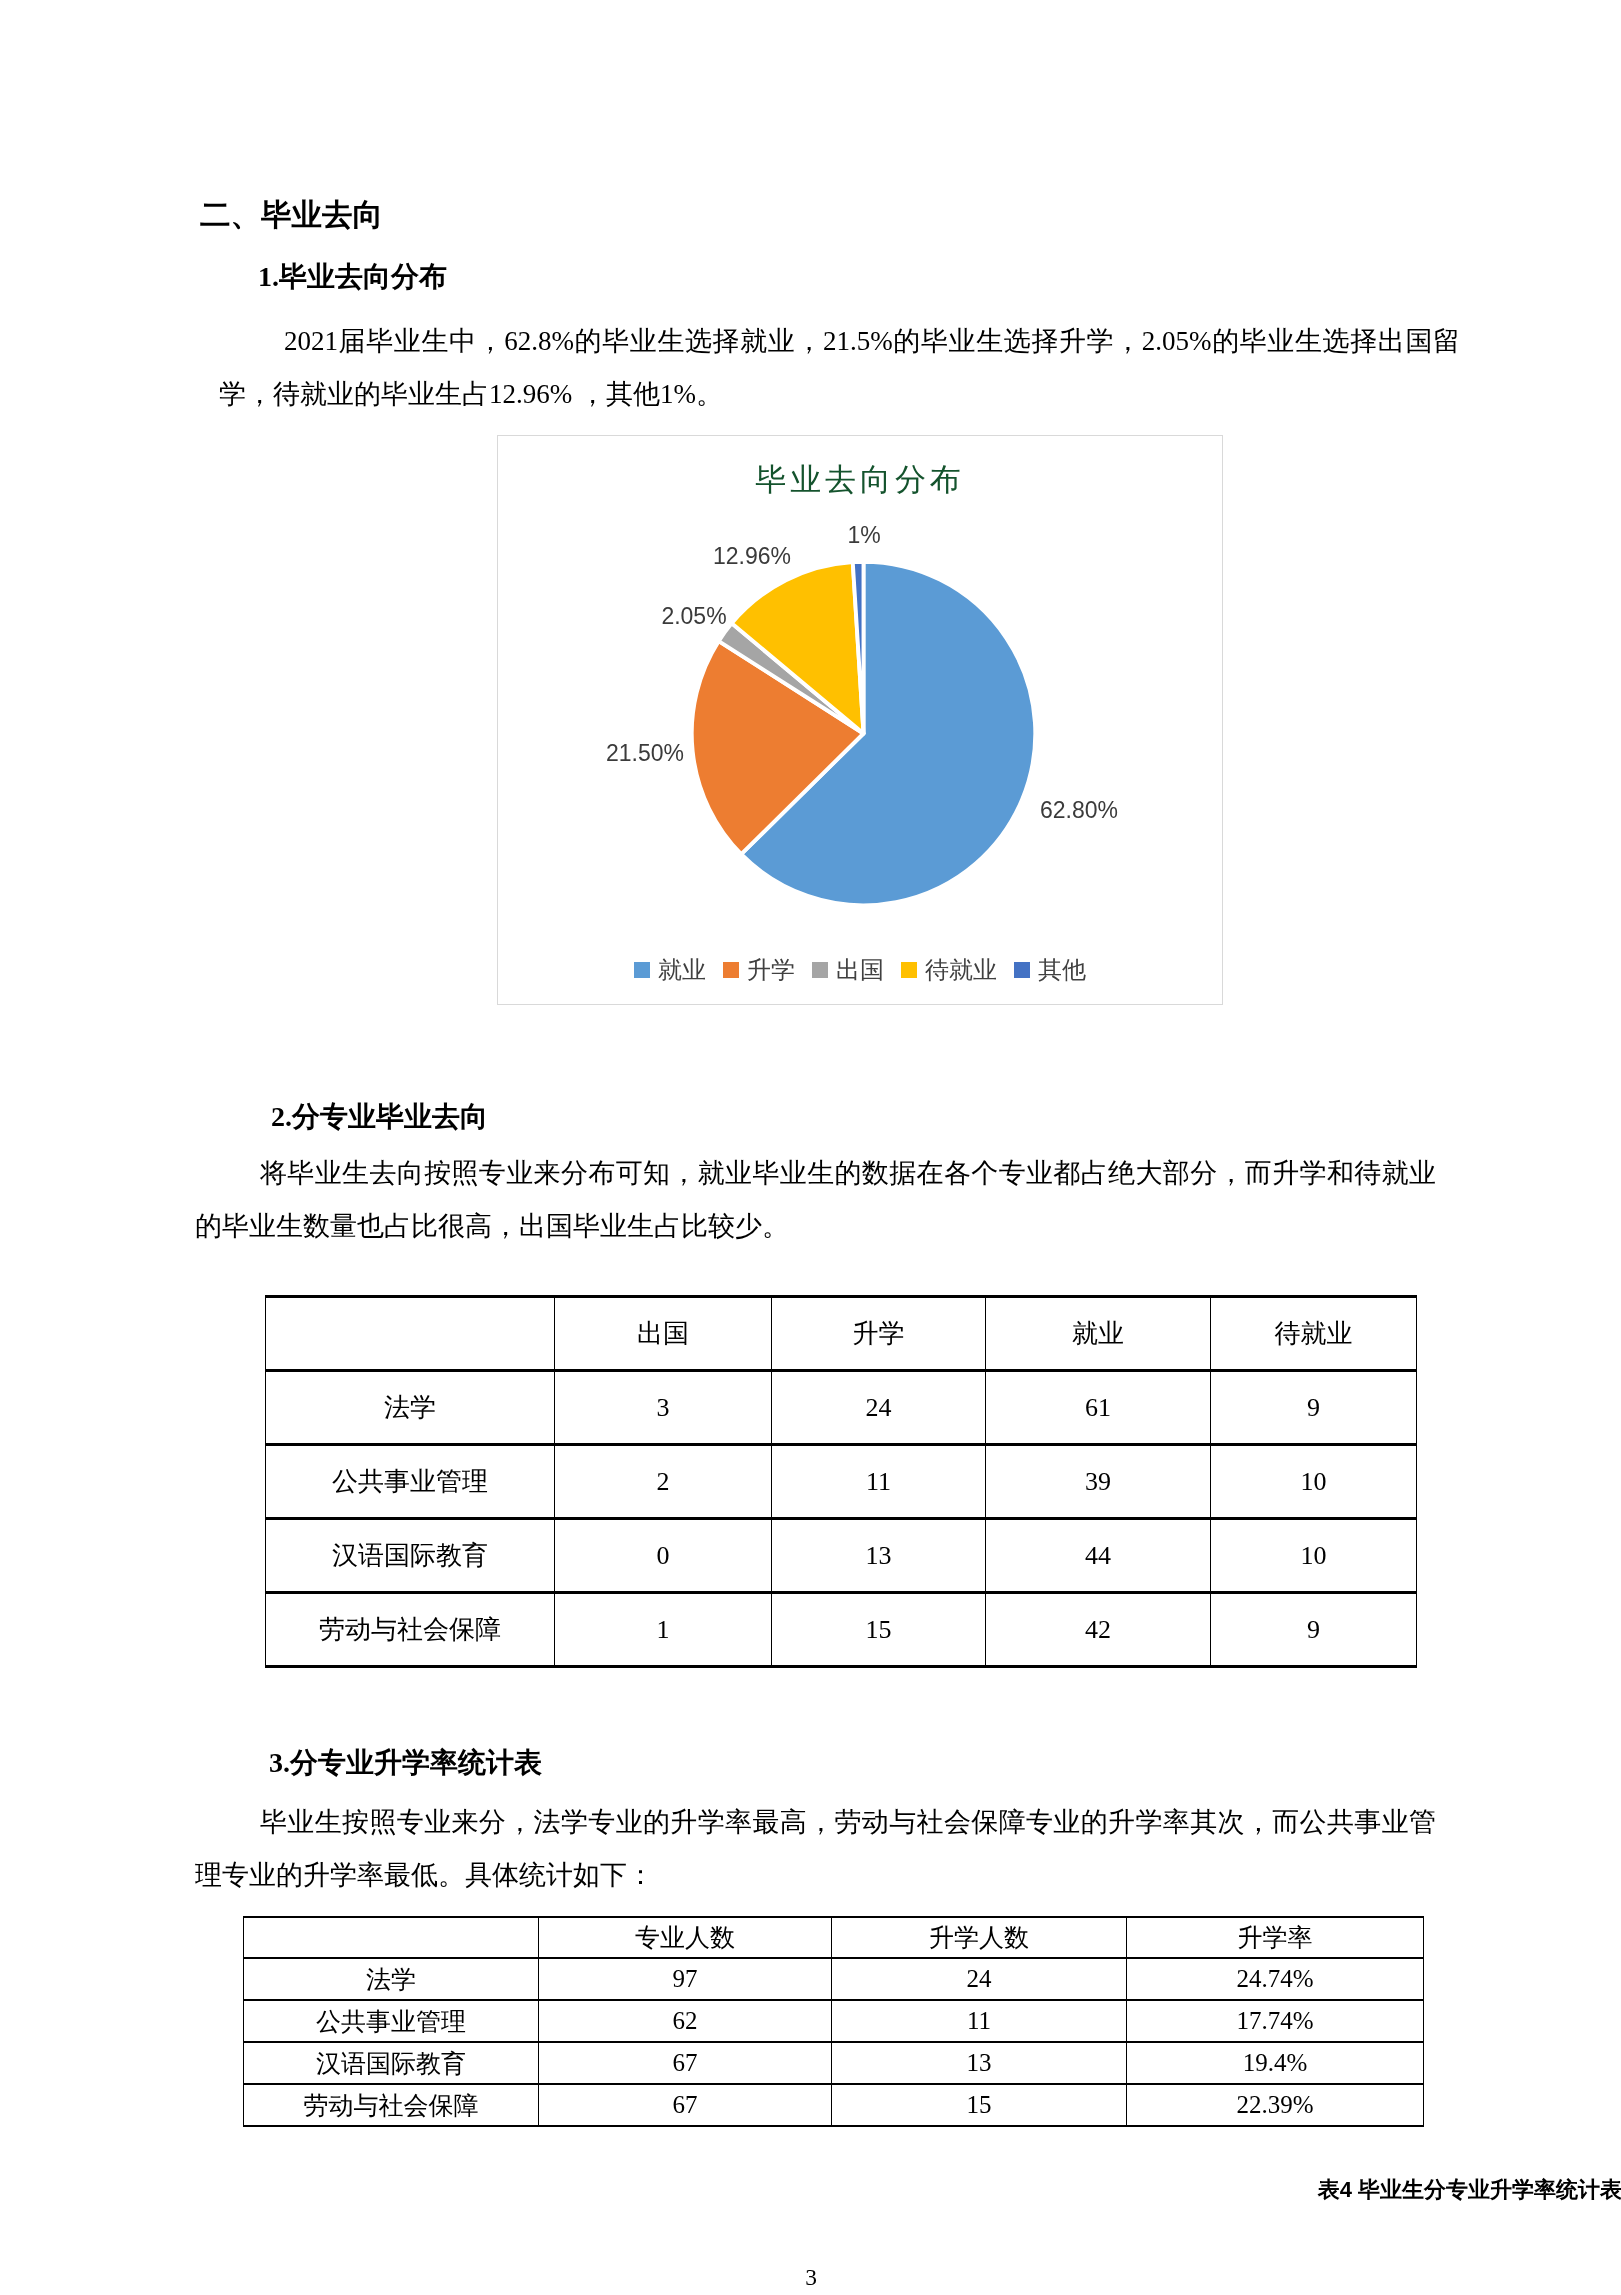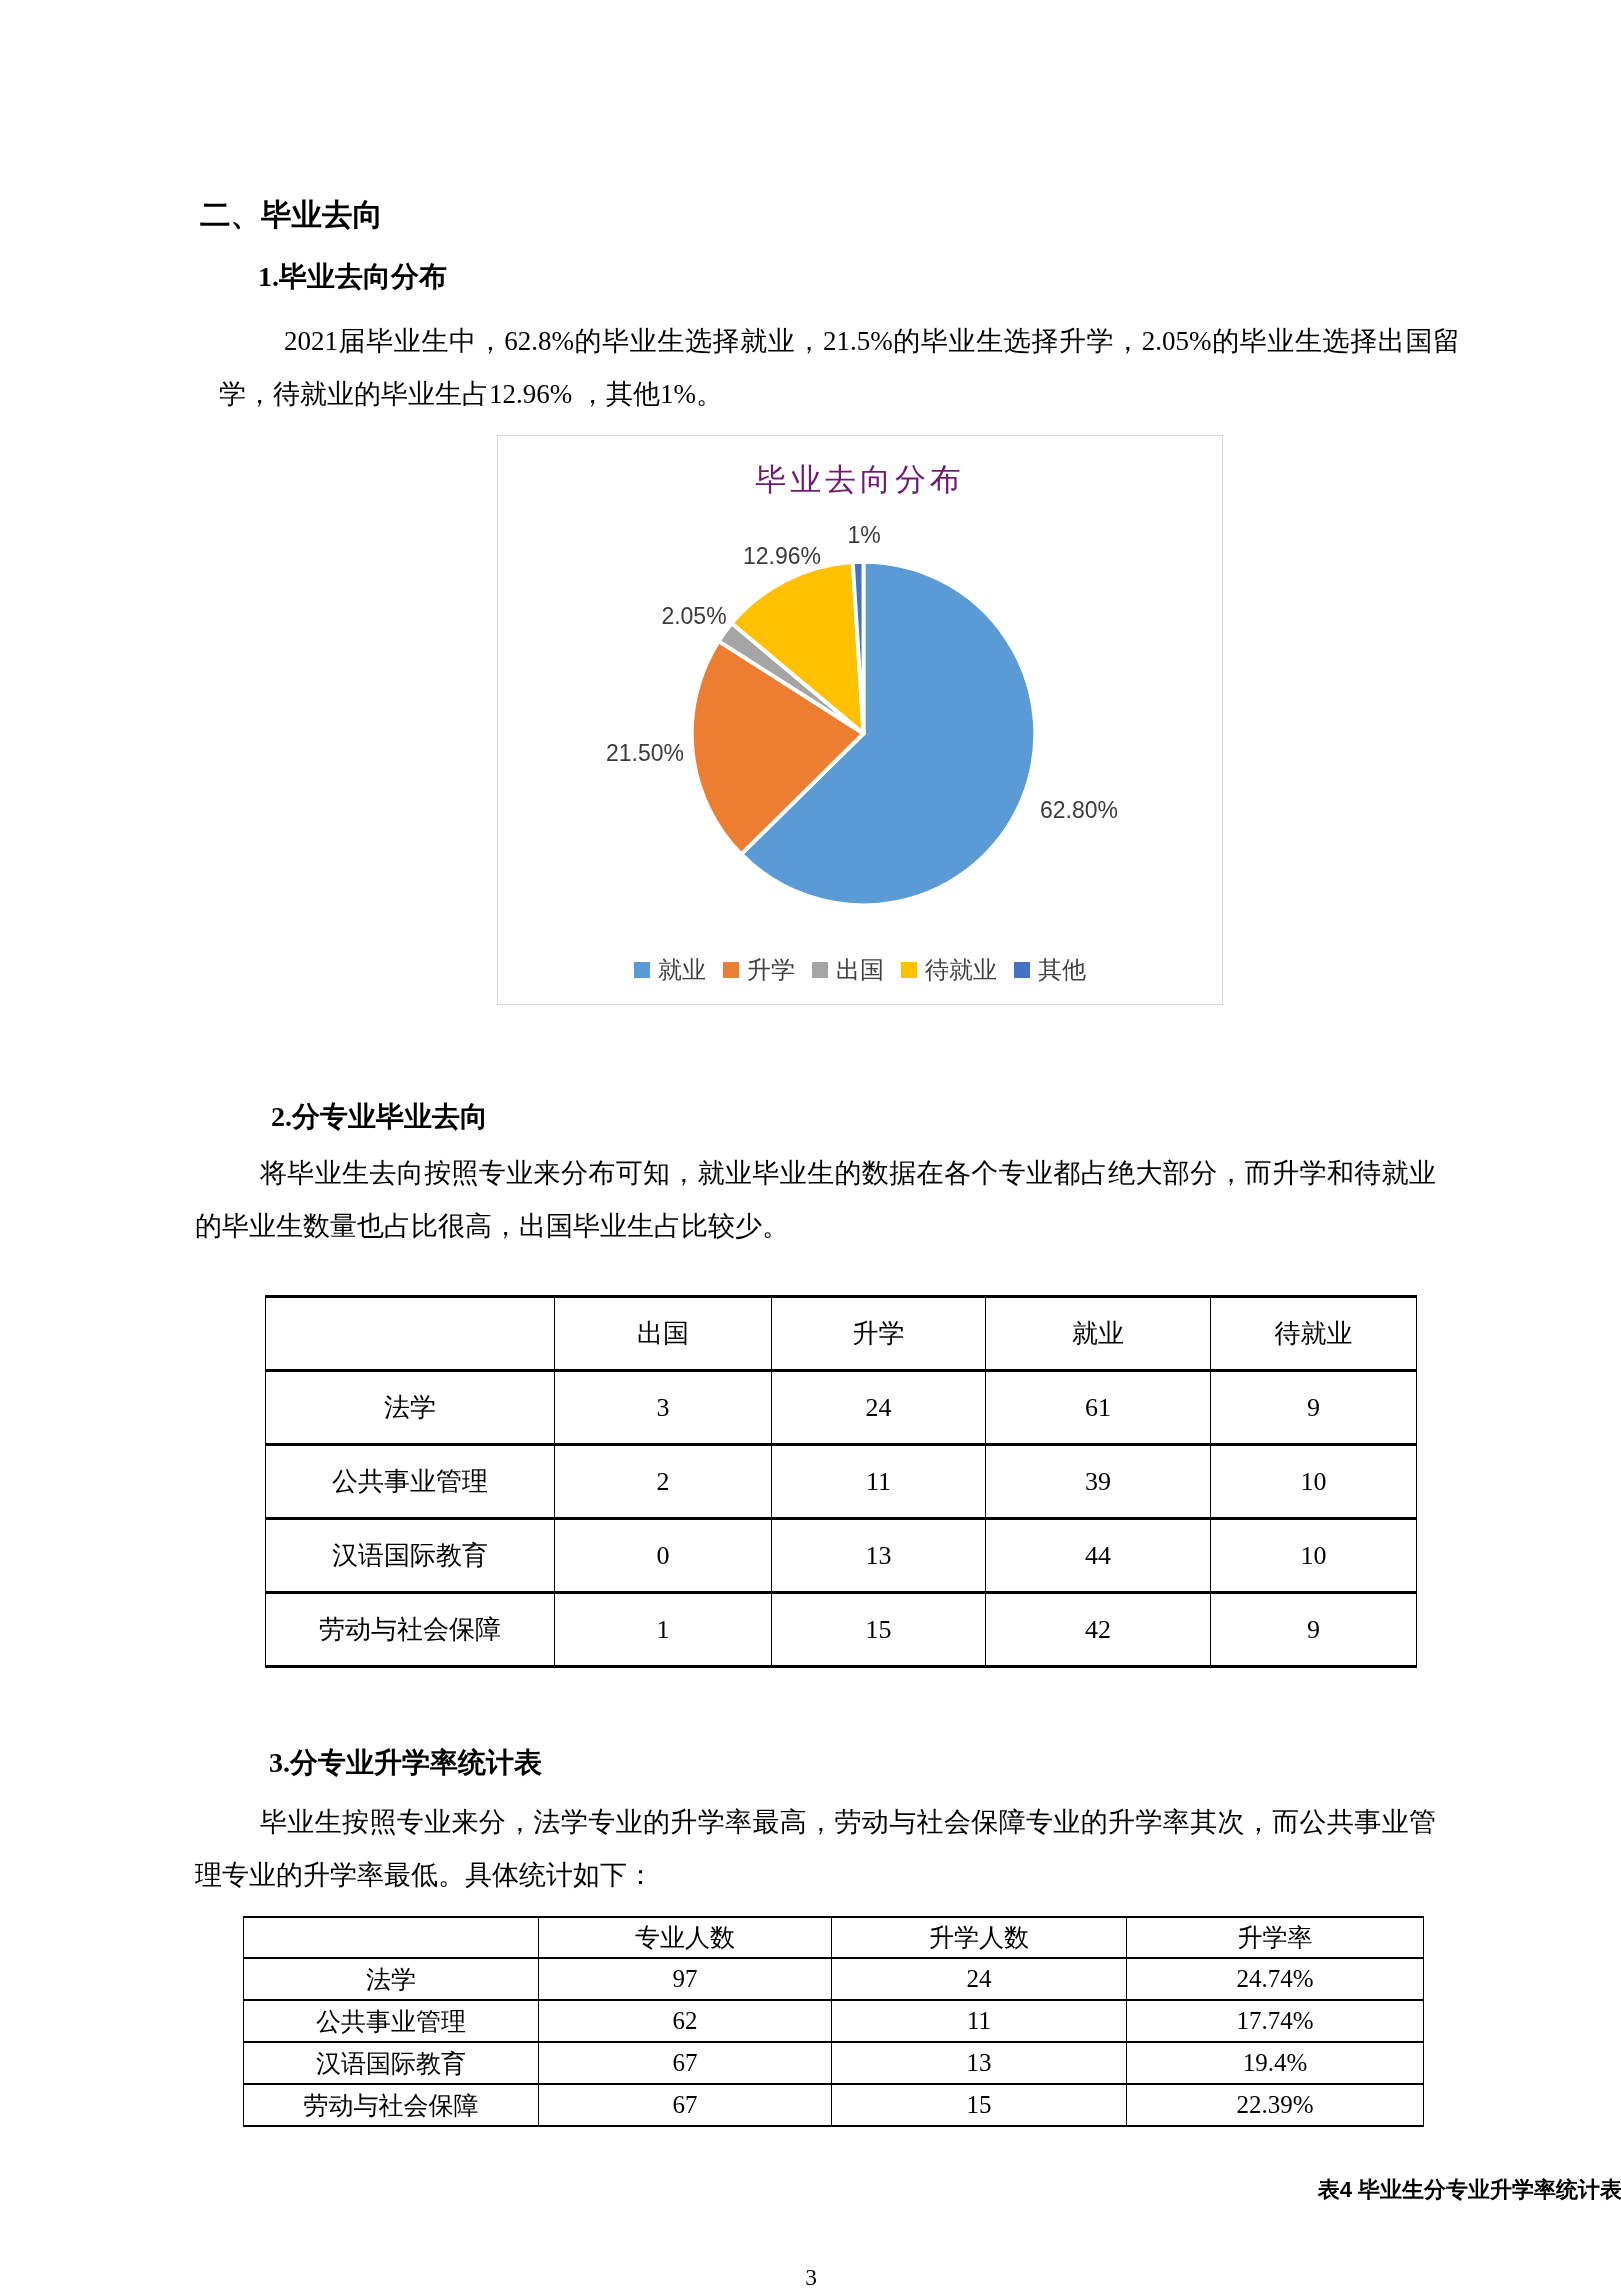--- a/index.html
+++ b/index.html
@@ -8,21 +8,21 @@
     font-family:"Liberation Serif",serif;color:#000;overflow:hidden;
   }
   .h-main{position:absolute;left:200px;top:195px;font-size:30.5px;font-weight:bold;white-space:nowrap;}
   .h-sub{position:absolute;font-size:28px;font-weight:bold;white-space:nowrap;}
   .para{position:absolute;left:195px;width:1241px;font-size:27px;line-height:53px;
         text-align:justify;text-indent:65px;}
   
   .chart-box{position:absolute;left:497px;top:435px;width:724px;height:568px;
              border:1.3px solid #D9D9D9;background:#fff;}
   .chart-title{position:absolute;top:23.4px;left:0;width:100%;text-align:center;
-               font-family:Liberation Serif, serif;font-size:31px;color:#701a75;
+               font-family:Liberation Serif, serif;font-size:31px;color:#14532d;
                letter-spacing:3.9px;}
   .pie-wrap{position:absolute;left:184px;top:116px;width:363px;height:363px;}
   .pie-label{position:absolute;transform:translate(-50%,-50%);
              font-family:"Liberation Sans",sans-serif;font-size:23px;color:#3B3B3B;
              white-space:nowrap;}
   .legend{position:absolute;left:0;right:0;top:518px;display:flex;justify-content:center;
           align-items:center;gap:17px;font-family:"Liberation Sans",sans-serif;
           font-size:24px;color:#404040;}
   .legend-item{display:flex;align-items:center;gap:8.4px;}
   .legend-swatch{width:15.6px;height:15.6px;display:inline-block;}
@@ -64,21 +64,21 @@
           <path d="M 280 280 L 91.37377873453624 466.1320731392425 A 265 265 0 0 1 56.60599724595957 137.45134327701373 Z" fill="#ED7D31" stroke="#ffffff" stroke-width="6" stroke-linejoin="round"></path>
           <path d="M 280 280 L 56.60599724595957 137.45134327701373 A 265 265 0 0 1 76.69919402957095 110.01828836085349 Z" fill="#A5A5A5" stroke="#ffffff" stroke-width="6" stroke-linejoin="round"></path>
           <path d="M 280 280 L 76.69919402957095 110.01828836085349 A 265 265 0 0 1 263.4118679508207 15.51969095012197 Z" fill="#FFC000" stroke="#ffffff" stroke-width="6" stroke-linejoin="round"></path>
           <path d="M 280 280 L 263.4118679508207 15.51969095012197 A 265 265 0 0 1 279.9999999999997 15 Z" fill="#4472C4" stroke="#ffffff" stroke-width="6" stroke-linejoin="round"></path>
         </svg>
     </div>
 
     <div class="pie-label" style="left:581px;top:374px;">62.80%</div>
     <div class="pie-label" style="left:147px;top:317px;">21.50%</div>
     <div class="pie-label" style="left:196px;top:180px;">2.05%</div>
-    <div class="pie-label" style="left:284px;top:120px;">12.96%</div>
+    <div class="pie-label" style="left:254px;top:120px;">12.96%</div>
     <div class="pie-label" style="left:366px;top:99px;">1%</div>
 
     <div class="legend">
       <div class="legend-item">
         <span class="legend-swatch" style="background: rgb(91, 155, 213);"></span>
         <span>就业</span>
       </div>
       <div class="legend-item">
         <span class="legend-swatch" style="background: rgb(237, 125, 49);"></span>
         <span>升学</span>

